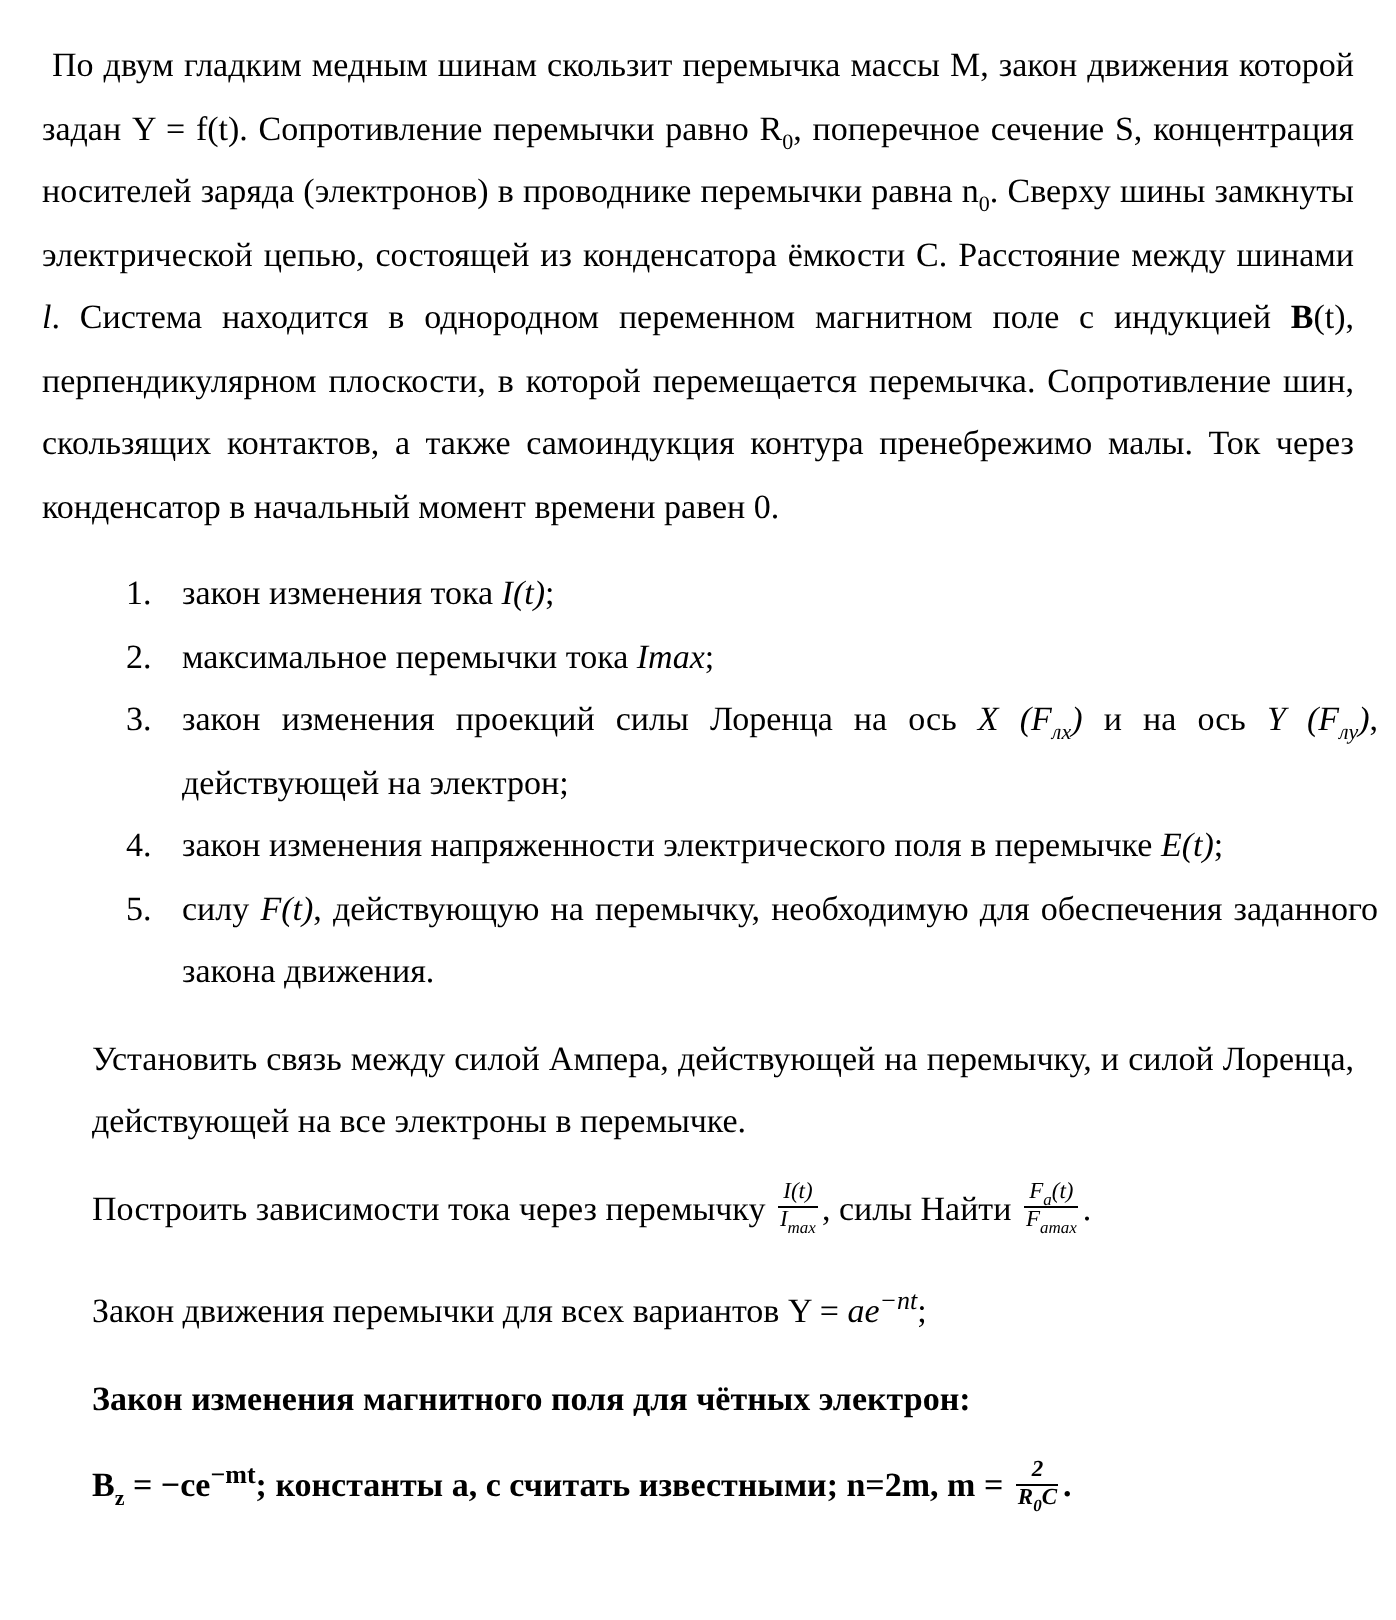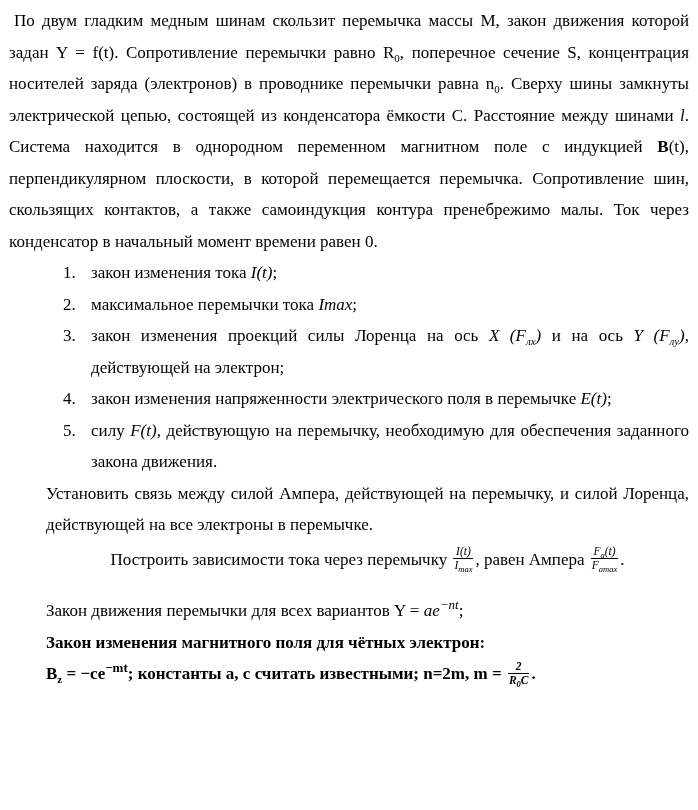--- a/index.html
+++ b/index.html
@@ -9,21 +9,21 @@
     box-sizing: border-box;
     background: #ffffff;
     color: #000000;
     font-family: "Liberation Serif", serif;
     font-size: 17px;
     line-height: 31.5px;
     padding: 5px 9px 0 9px;
     overflow: hidden;
   }
   .title { font-weight: bold; text-align: center; margin: 0 0 1px 0; }
-  p { margin: 0; }
+  p { margin: 12px; }
   .just { text-align: justify; }
   .p1 { text-indent: 5px; }
   .find { margin-left: 37px; }
   .item { margin-left: 82px; position: relative; }
   .num { position: absolute; left: -28px; }
   .ind { margin-left: 37px; }
   .bold { font-weight: bold; }
   sub { font-size: 11px; line-height: 0; }
   sup { font-size: 13px; line-height: 0; }
   sub.it, sup.it { font-style: italic; }
@@ -35,21 +35,21 @@
     font-size: 11.5px;
     line-height: 13px;
     font-style: italic;
     margin: 0 2px;
     position: relative;
     top: -2px;
   }
   .frac .fnum { padding: 0 1px; }
   .frac .fden { border-top: 1px solid #000; padding: 0 1px; }
   .frac sub { font-size: 8.5px; }
-  .p3 { margin: 3px 0 20px 37px; text-align: center; }
+  .p3 { margin: 3px 0 20px 37px; }
 </style>
 </head>
 <body>
 
 <div>
 
 
   <p class="p1 just"><span>По двум гладким медным шинам скользит перемычка массы М, закон движения которой задан Y = f(t). Сопротивление перемычки равно R</span><sub>0</sub><span>, поперечное сечение S, концентрация носителей заряда (электронов) в проводнике перемычки равна n</span><sub>0</sub><span>. Сверху шины замкнуты электрической цепью, состоящей из конденсатора ёмкости С. Расстояние между шинами </span><i>l</i><span>. Система находится в однородном переменном магнитном поле с индукцией </span><b>B</b><span>(t), перпендикулярном плоскости, в которой перемещается перемычка. Сопротивление шин, скользящих контактов, а также самоиндукция контура пренебрежимо малы. Ток через конденсатор в начальный момент времени равен 0.</span></p>
 
 
@@ -61,21 +61,21 @@
 
   <div class="item just"><span class="num">4.</span><span>закон изменения напряженности электрического поля в перемычке </span><i>E(t)</i><span>;</span></div>
 
   <div class="item just"><span class="num">5.</span><span>силу </span><i>F(t)</i><span>, действующую на перемычку, необходимую для обеспечения заданного закона движения.</span></div>
 
   <p class="ind just">Установить связь между силой Ампера, действующей на перемычку, и силой Лоренца, действующей на все электроны в перемычке.</p>
 
   <p class="p3"><span>Построить зависимости тока через перемычку </span><span class="frac">
         <span class="fnum">I(t)</span>
         <span class="fden"><span>I</span><sub>max</sub></span>
-      </span><span>, равен Ампера </span><span class="frac">
+      </span><span>, силы Найти </span><span class="frac">
         <span class="fnum"><span>F</span><sub>a</sub><span>(t)</span></span>
         <span class="fden"><span>F</span><sub>amax</sub></span>
       </span><span>.</span></p>
 
   <p class="ind"><span>Закон движения перемычки для всех вариантов Y = </span><i>ae</i><sup class="it">−nt</sup><span>;</span></p>
 
   <p class="ind bold">Закон изменения магнитного поля для чётных электрон:</p>
 
   <p class="ind bold"><span>B</span><sub>z</sub><span> = −ce</span><sup>−mt</sup><span>; константы a, c считать известными; n=2m, m = </span><span class="frac">
         <span class="fnum">2</span>

